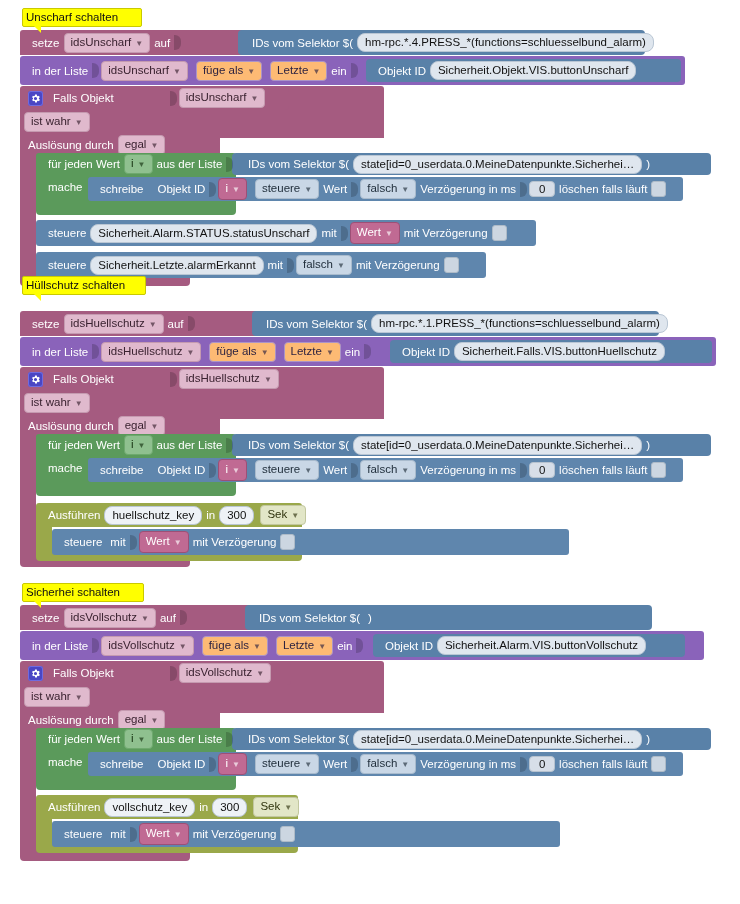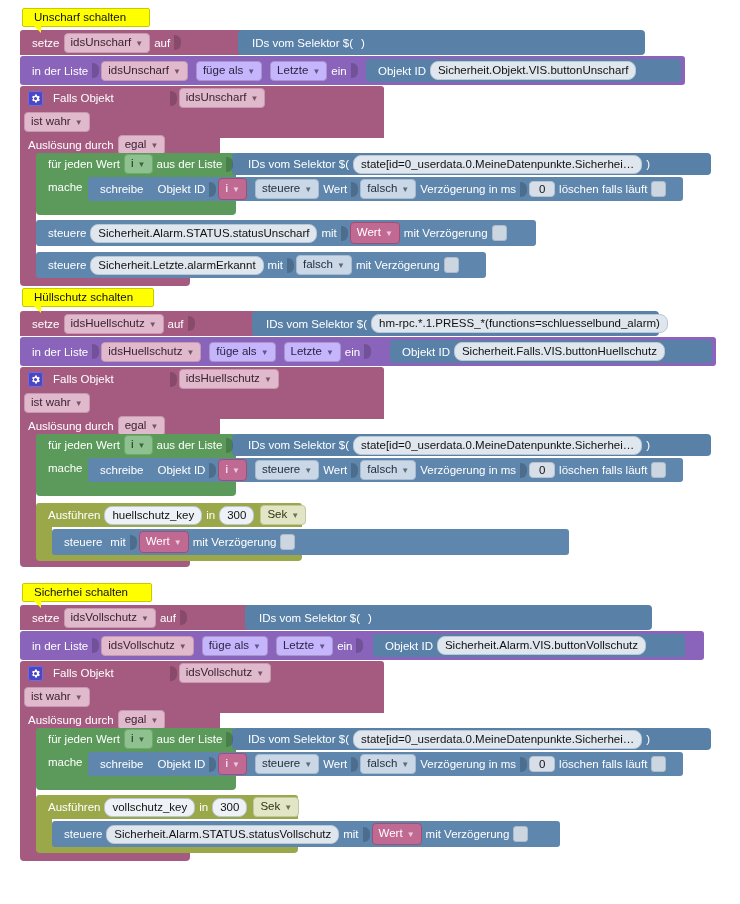--- a/index.html
+++ b/index.html
@@ -36,42 +36,42 @@
   .c-var{background:#a55b80;}
   .c-list{background:#8a63ba;}         
   .c-loop{background:#5b9a5b;}         
   .c-ctl{background:#5f86ad;}          
   .c-sel{background:#5981a8;}          
   .c-time{background:#9aa84a;}         
 
   
   .fld{display:inline-block;border-radius:4px;padding:1px 6px;font-size:11.5px;line-height:15px;}
   .fld-dd{background:#e0b9cd;color:#3a2230;border:1px solid #c59ab0;}
-  .fld-dd.on-list{background:#c4b5fd;color:#2e2340;border-color:#ab94c7;}
+  .fld-dd.on-list{background:#fdba74;color:#2e2340;border-color:#ab94c7;}
   .fld-dd.on-blue{background:#c9d7e6;color:#22303d;border-color:#a9bbcd;}
   .fld-dd.on-olive{background:#e2e6c7;color:#30340f;border-color:#c2c79f;}
   .fld-txt{background:#dfe6ee;color:#111;border-radius:8px;padding:1px 7px;
            border:1px solid #b9c6d4;font-size:11.5px;line-height:15px;}
   .fld-txt.white{background:#eef2f6;}
   .fld-num{background:#d7dee8;color:#111;border-radius:4px;padding:1px 7px;
            border:1px solid #b6c2cf;min-width:10px;text-align:center;}
   .caret{font-size:8px;margin-left:4px;opacity:.65;}
   .lbl{margin:0 4px;}
   .chk{width:13px;height:14px;border-radius:3px;background:#ccd6e1;
        border:1px solid #aebbc8;display:inline-block;}
   .plug{width:7px;height:15px;background:rgba(0,0,0,.18);
         border-radius:0 6px 6px 0;margin-right:2px;}
 
   
   .pill-var{background:#c06a93;border:1px solid #9d4f76;border-radius:4px;
             padding:2px 6px;color:#fff;font-size:11.5px;line-height:14px;}
 
   
   .note{position:absolute;background:#ffff00;border:1px solid #c9c900;
-        color:#111;font-size:11.5px;padding:2px 7px 3px 11px;border-radius:2px;z-index:9;}
+        color:#111;font-size:11.5px;padding:2px 7px 3px 3px;border-radius:2px;z-index:9;}
   .note::after{content:"";position:absolute;left:10px;bottom:-7px;
         width:0;height:0;border-left:8px solid transparent;
         border-right:0 solid transparent;border-top:8px solid #ffff00;}
 
   
   .gear{width:15px;height:15px;border-radius:3px;background:#4a46c4;
         display:inline-flex;align-items:center;justify-content:center;
         margin:0 6px 0 0;box-shadow:inset 0 0 0 1px #6f6be0;}
   .gear svg{display:block;}
 </style>
@@ -87,20 +87,21 @@
     <div class="blk c-var" style="left:20px;top:30px;width:355px;height:25px;border-radius:3px 3px 0 0;"></div>
     <div class="blk c-sel" style="left:238px;top:30px;width:407px;height:25px;border-radius:4px;"></div>
     <div class="row" style="left:28px;top:30px;height:25px;">
       <span class="lbl">setze</span>
       <span class="fld fld-dd"><span>idsUnscharf</span><span class="caret">▼</span></span>
       <span class="lbl">auf</span>
       <span class="plug"></span>
     </div>
     <div class="row" style="left:248px;top:30px;height:25px;">
       <span class="lbl">IDs vom Selektor $(</span>
+      <span class="fld-txt">hm-rpc.*.4.PRESS_*(functions=schluesselbund_alarm)</span>
       <span class="lbl">)</span>
     </div>
 
     <div class="blk c-list" style="left:20px;top:56px;width:665px;height:29px;border-radius:3px;"></div>
     <div class="blk c-sel" style="left:366px;top:59px;width:315px;height:23px;border-radius:4px;"></div>
     <div class="row" style="left:28px;top:56px;height:29px;">
       <span class="lbl">in der Liste</span>
       <span class="plug"></span>
       <span class="fld fld-dd"><span>idsUnscharf</span><span class="caret">▼</span></span>
       <span style="width:8px"></span>
@@ -195,21 +196,21 @@
       <span class="lbl">mit</span>
       <span class="plug"></span>
       <span class="fld fld-dd on-blue"><span>falsch</span><span class="caret">▼</span></span>
       <span class="lbl">mit Verzögerung</span>
       <span class="chk"></span>
     </div>
   </div>
 
   <div>
 
-    <div class="note" style="left:22px;top:288px;width:112px;">Hüllschutz schalten</div>
+    <div class="note" style="left:22px;top:276px;width:112px;">Hüllschutz schalten</div>
 
     <div class="blk c-var" style="left:20px;top:311px;width:390px;height:25px;border-radius:3px 3px 0 0;"></div>
     <div class="blk c-sel" style="left:252px;top:311px;width:407px;height:25px;border-radius:4px;"></div>
     <div class="row" style="left:28px;top:311px;height:25px;">
       <span class="lbl">setze</span>
       <span class="fld fld-dd"><span>idsHuellschutz</span><span class="caret">▼</span></span>
       <span class="lbl">auf</span>
       <span class="plug"></span>
     </div>
     <div class="row" style="left:262px;top:311px;height:25px;">
@@ -424,21 +425,20 @@
       <span class="fld-txt white">vollschutz_key</span>
       <span class="lbl">in</span>
       <span class="fld-txt white">300</span>
       <span style="width:6px"></span>
       <span class="fld fld-dd on-olive"><span>Sek</span><span class="caret">▼</span></span>
     </div>
 
     <div class="blk c-ctl" style="left:52px;top:821px;width:508px;height:26px;border-radius:3px;"></div>
     <div class="row" style="left:60px;top:821px;height:26px;">
       <span class="lbl">steuere</span>
-      <span class="fld-txt">Sicherheit.Alarm.STATUS.statusVollschutz</span>
       <span class="lbl">mit</span>
       <span class="plug"></span>
       <span class="pill-var"><span>Wert</span><span class="caret">▼</span></span>
       <span class="lbl">mit Verzögerung</span>
       <span class="chk"></span>
     </div>
   </div>
 
 </div>
 

